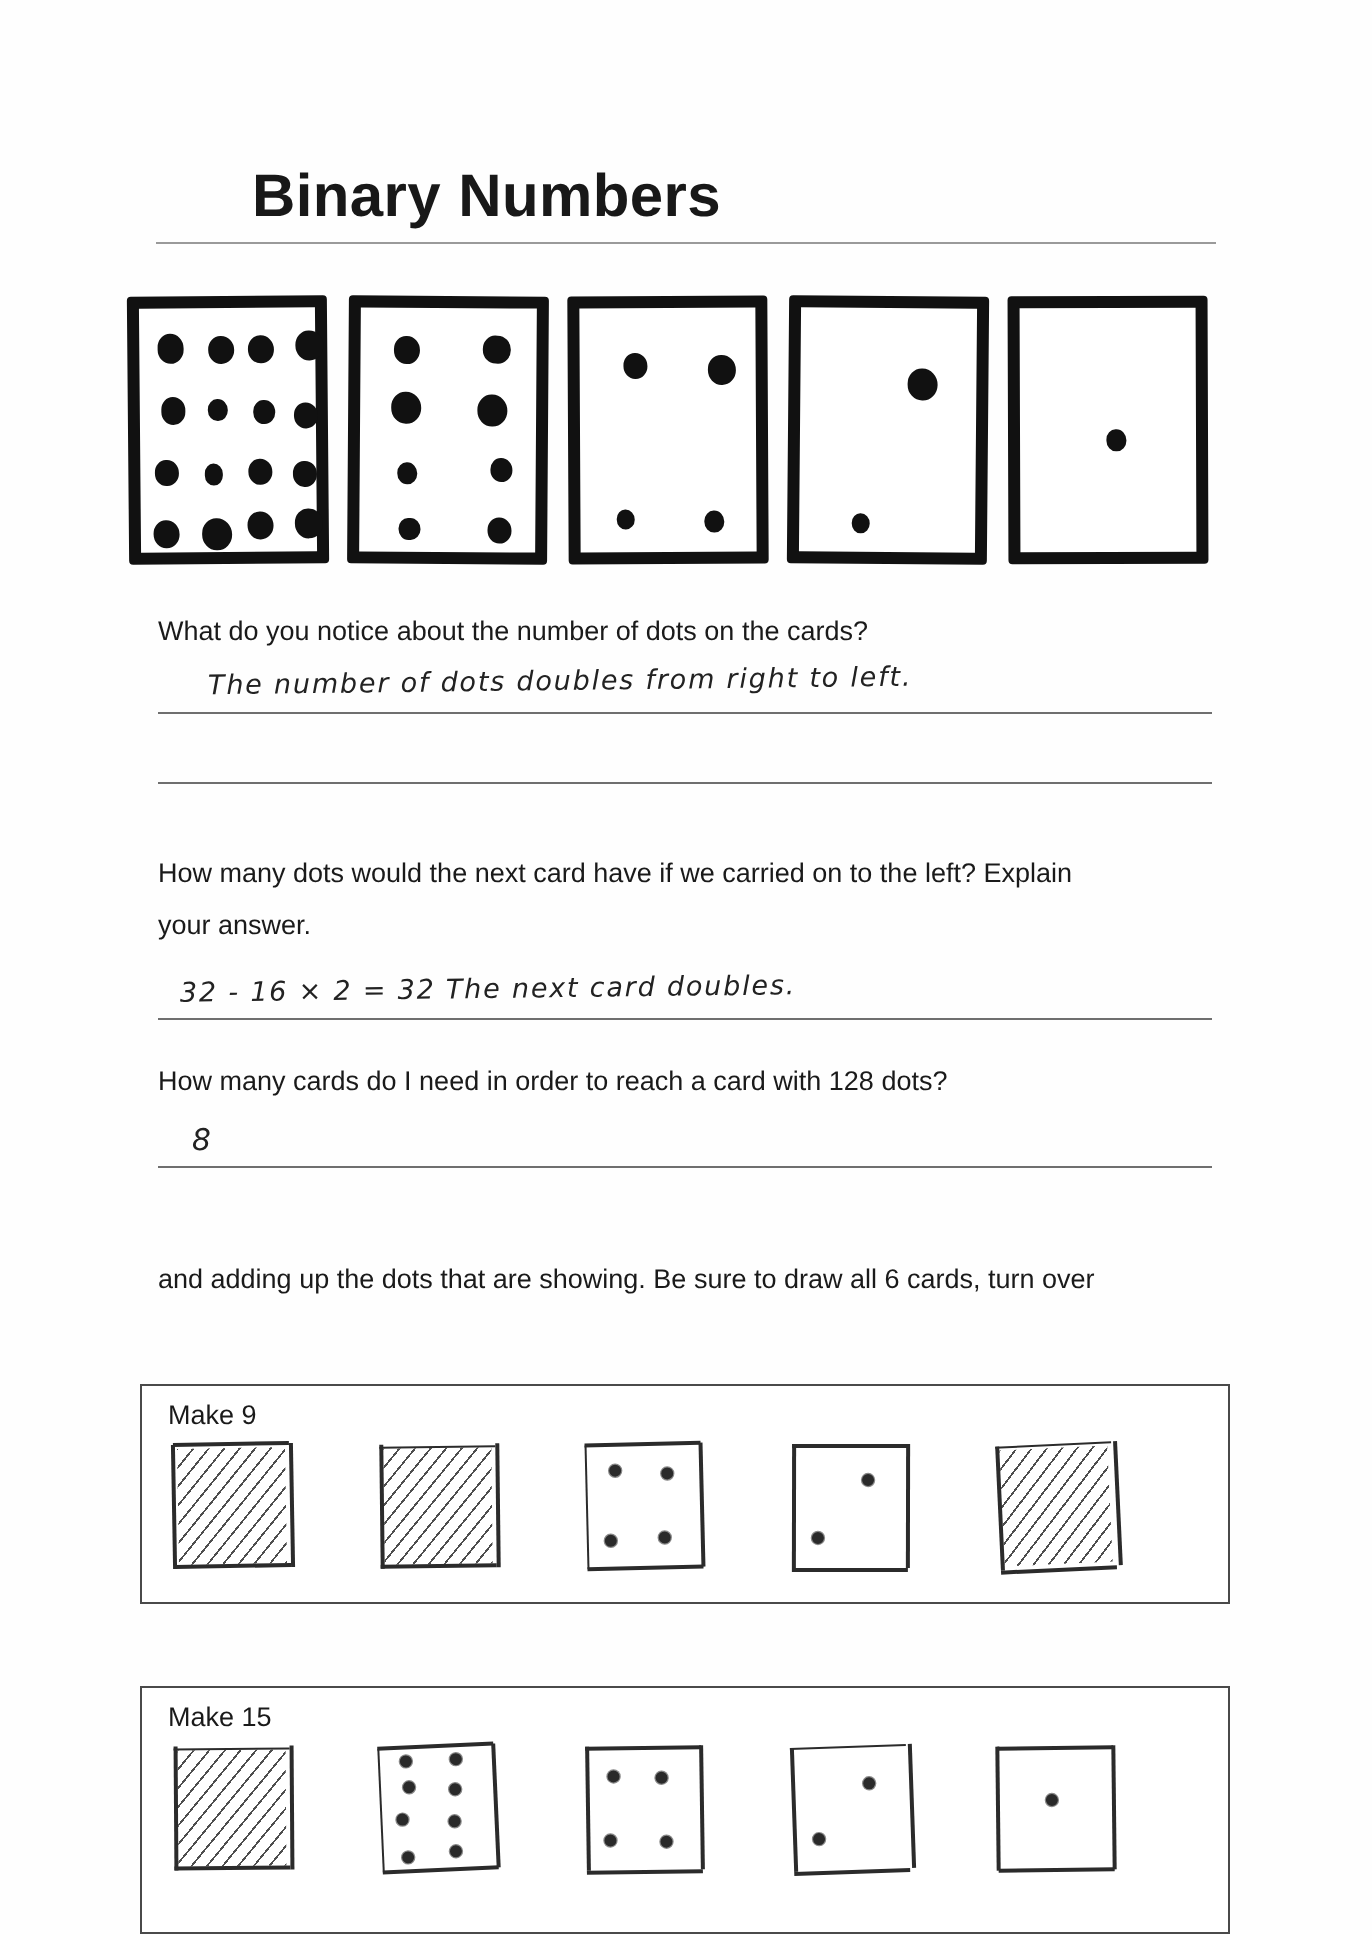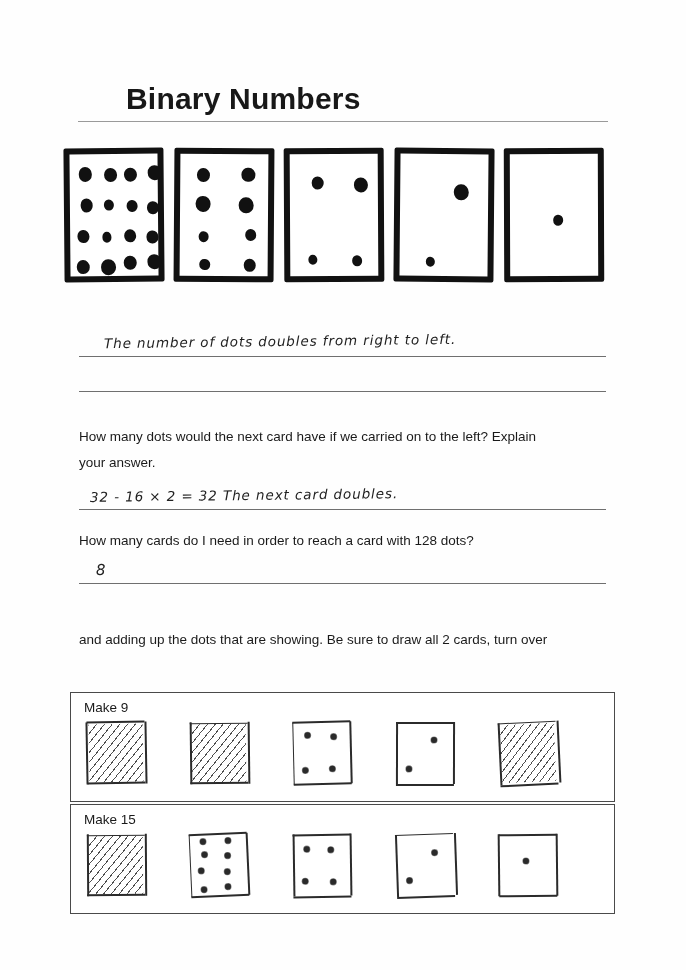--- a/index.html
+++ b/index.html
@@ -205,34 +205,35 @@
       </div>
     <div class="pcard c2">
         <span class="dot" style="left: 61.3038px; top: 38.0252px; width: 14.7838px; height: 15.7838px;"></span>
         <span class="dot" style="left: 30.7881px; top: 107.811px; width: 9.43874px; height: 10.4387px;"></span>
       </div>
     <div class="pcard c1">
         <span class="dot" style="left: 48.2255px; top: 65.9125px; width: 9.62779px; height: 10.6278px;"></span>
       </div>
   </div>
 
+  <div class="qtext" style="top:303px;">What do you notice about the number of dots on the cards?</div>
   <div class="handwriting" style="left:104px; top:333px;">The number of dots doubles from right to left.</div>
   <div class="answer-line" style="top:356px;"></div>
   <div class="answer-line" style="top:391px;"></div>
 
   <div class="qtext" style="top:450px;">your answer.</div>
   <div class="qtext" style="top:424px;">How many dots would the next card have if we carried on to the left? Explain</div>
   <div class="handwriting" style="left:90px; top:487px;">32 - 16 × 2  =  32   The next card doubles.</div>
   <div class="answer-line" style="top:509px;"></div>
 
   <div class="qtext" style="top:528px;">How many cards do I need in order to reach a card with 128 dots?</div>
   <div class="handwriting" style="left:96px; top:561px; font-size:15px;">8</div>
   <div class="answer-line" style="top:583px;"></div>
 
-  <div class="qtext" style="top:627px;">and adding up the dots that are showing. Be sure to draw all 2 cards, turn over</div>
+  <div class="qtext" style="top:627px;">and adding up the dots that are showing. Be sure to draw all 6 cards, turn over</div>
 
   <div class="make-box" style="top:692px; height:110px;">
     <div class="make-label">Make 9</div>
     <div class="make-cards" id="make0-cards">
         <div class="scard" style="transform: rotate(-1deg);">
           <span class="edge" style="left: 0px; top: -1px; width: 100%; height: 1.6px;"></span>
           <span class="edge" style="left: 0px; bottom: -0.1px; width: 100%; height: 2.2px;"></span>
           <span class="edge" style="left: -0.9px; top: 0px; width: 1.6px; height: 100%;"></span>
           <span class="edge" style="right: -2.3px; top: 0px; width: 2px; height: 100%;"></span>
           <span class="hatch"></span>
@@ -265,21 +266,21 @@
         <div class="scard" style="transform: rotate(-2.68deg);">
           <span class="edge" style="left: 0px; top: -0.3px; width: 100%; height: 1.6px;"></span>
           <span class="edge" style="left: 0px; bottom: -1.9px; width: 100%; height: 2.2px;"></span>
           <span class="edge" style="left: 0.3px; top: 0px; width: 1.6px; height: 100%;"></span>
           <span class="edge" style="right: -2.6px; top: 0px; width: 2px; height: 100%;"></span>
           <span class="hatch"></span>
         </div>
       </div>
   </div>
 
-  <div class="make-box" style="top:804px; height:110px;text-decoration:underline;">
+  <div class="make-box" style="top:843px; height:124px;text-decoration:underline;">
     <div class="make-label">Make 15</div>
     <div class="make-cards" id="make1-cards">
         <div class="scard" style="transform: rotate(-0.4deg);">
           <span class="edge" style="left: 0px; top: 0.8px; width: 100%; height: 1.6px;"></span>
           <span class="edge" style="left: 0px; bottom: 0.3px; width: 100%; height: 2.2px;"></span>
           <span class="edge" style="left: 0.1px; top: 0px; width: 1.6px; height: 100%;"></span>
           <span class="edge" style="right: -1.9px; top: 0px; width: 2px; height: 100%;"></span>
           <span class="hatch"></span>
         </div>
         <div class="scard" style="transform: rotate(-2.55deg);">

